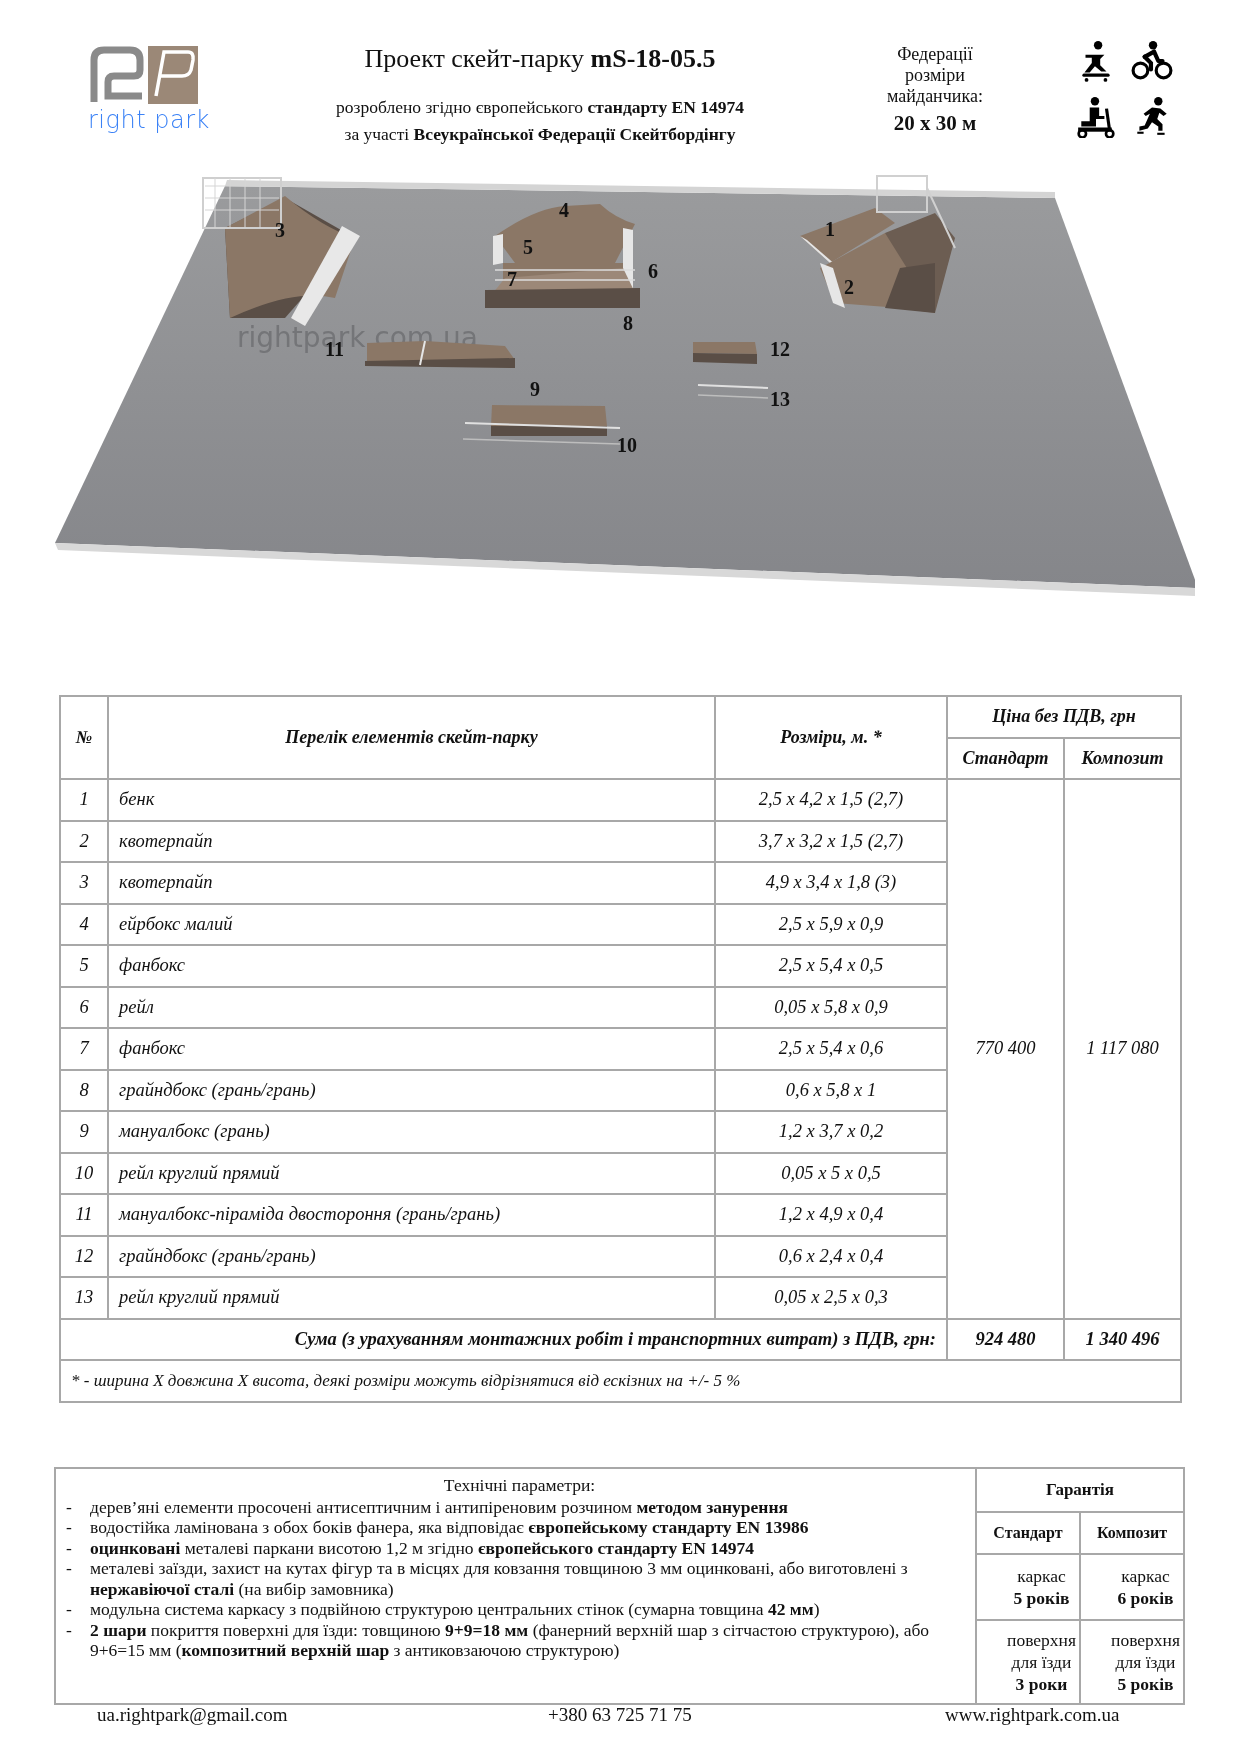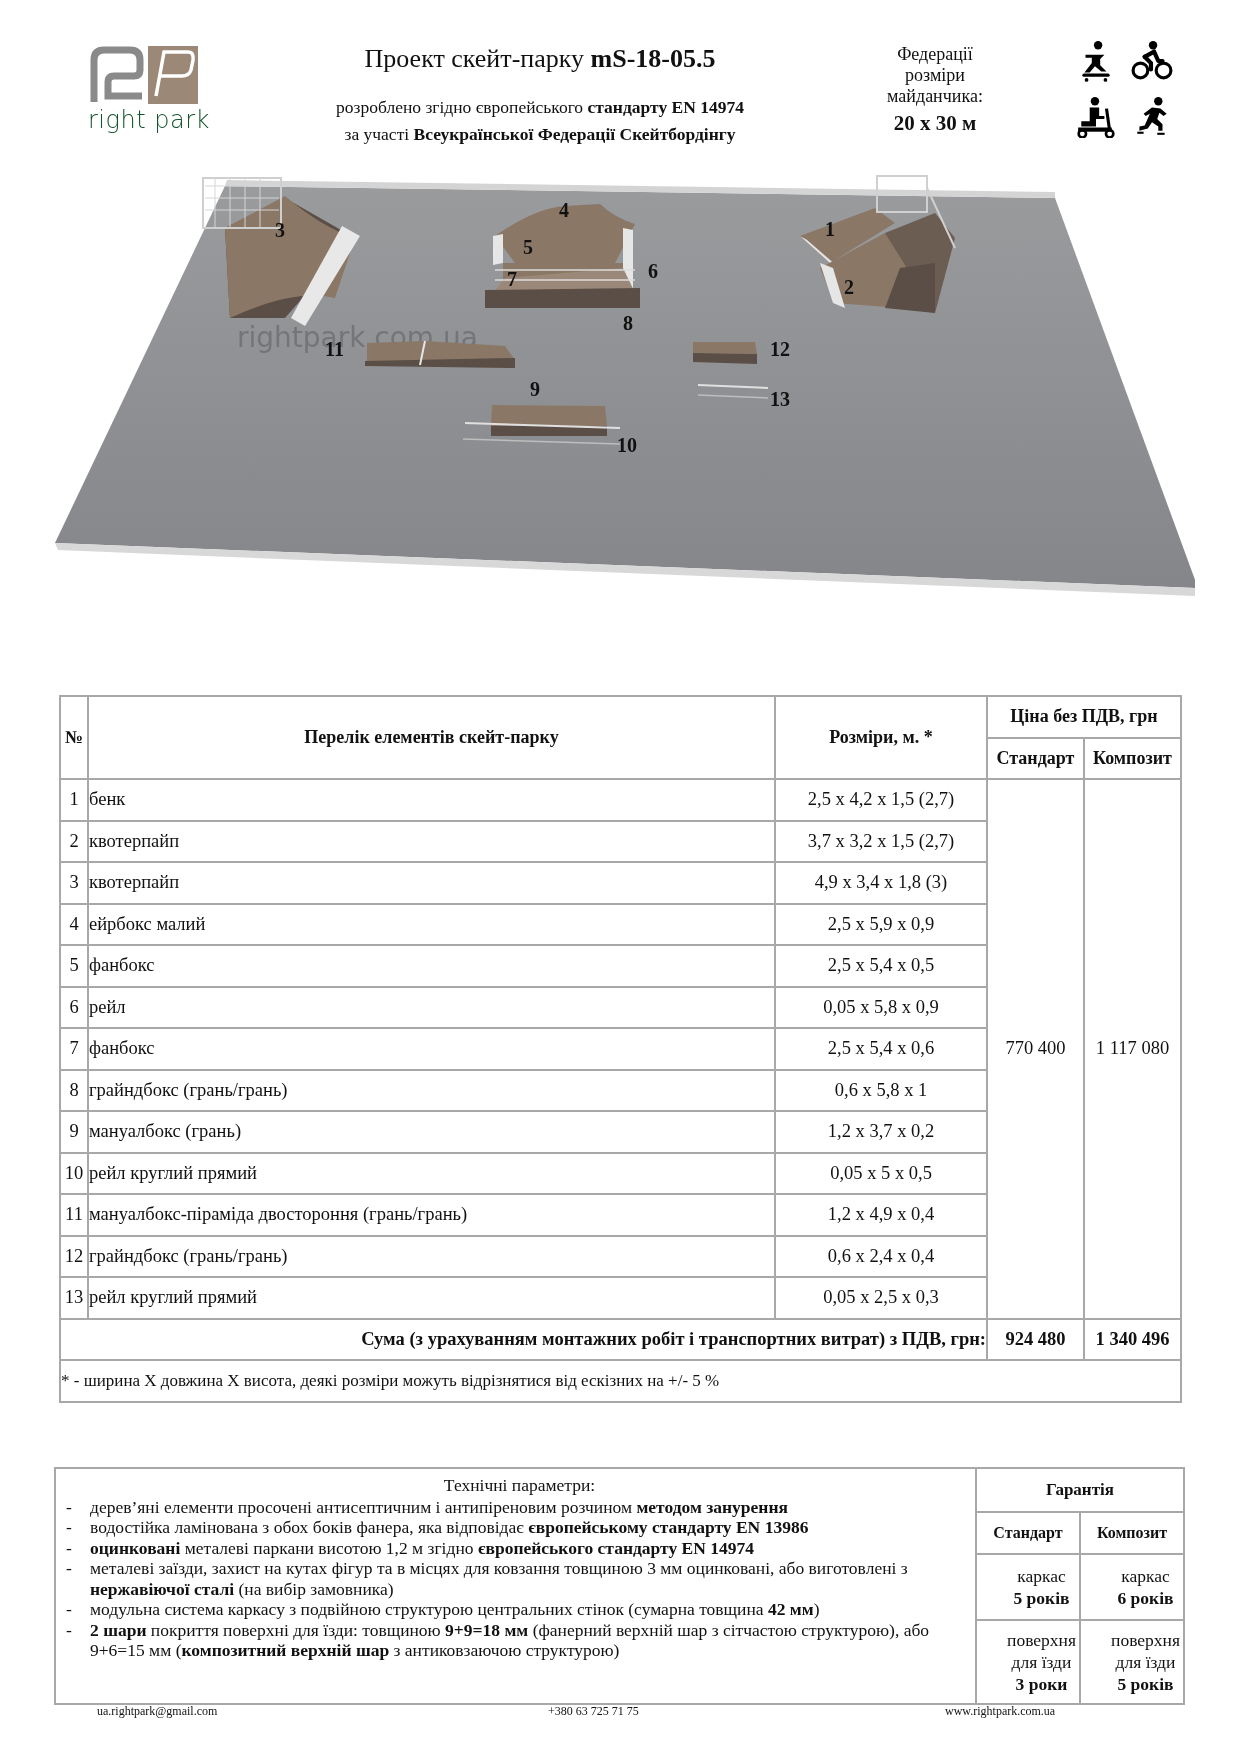--- a/index.html
+++ b/index.html
@@ -1,36 +1,36 @@
 <!DOCTYPE html>
 <html><head>
 <meta charset="utf-8">
 <style>
   html, body { margin:0; padding:0; background:#ffffff; }
   body { width:1241px; height:1754px; position:relative; font-family:"Liberation Serif", serif; color:#111; overflow:hidden; }
 
   
   .logo { position:absolute; left:88px; top:46px; width:130px; height:95px; }
   .logo-mark { position:absolute; left:2px; top:0; width:110px; height:58px; }
-  .logo-text { position:absolute; left:0; top:60px; width:140px; font-family:"DejaVu Sans", sans-serif; font-size:24px; color:#14532d; letter-spacing:0.5px; font-weight:300; }
+  .logo-text { position:absolute; left:0; top:60px; width:140px; font-family:"DejaVu Sans", sans-serif; font-size:24px; color:#3b82f6; letter-spacing:0.5px; font-weight:300; }
   .title { position:absolute; left:290px; top:44px; width:500px; text-align:center; font-size:26px; }
   .title b { font-weight:bold; }
   .subtitle { position:absolute; left:270px; top:94px; width:540px; text-align:center; font-size:17.5px; line-height:27px; }
   .minsize { position:absolute; left:865px; top:44px; width:140px; text-align:center; font-size:18px; line-height:21px; }
   .minsize .big { font-size:21px; font-weight:bold; display:block; margin-top:6px; }
   .icons { position:absolute; left:1075px; top:40px; width:110px; height:110px; }
   .icons svg { position:absolute; width:42px; height:42px; }
 
   
   .render { position:absolute; left:55px; top:168px; width:1140px; height:440px; }
 
   
   table { border-collapse:collapse; }
   .main-table { position:absolute; left:59px; top:695px; width:1123px; font-size:18.5px; }
-  .main-table td, .main-table th { border:2px solid #a8a8a8; padding:0 0; height:39.5px; }
+  .main-table td, .main-table th { border:2px solid #a8a8a8; padding:0 10px; height:39.5px;font-style:italic; }
   .main-table th { font-weight:bold; font-size:18px; }
   .c-num { width:26px; text-align:center; }
   .c-name { text-align:left; }
   .c-size { width:210px; text-align:center; }
   .c-std { width:95px; text-align:center; }
   .c-comp { width:95px; text-align:center; }
   .sum-label { text-align:right !important; font-weight:bold;border-radius:18px; }
   .sum-val { font-weight:bold; text-align:center;margin-left:20px; }
   .note { text-align:left; font-size:17px; }
 
@@ -39,21 +39,21 @@
   .tech-table td { border:2px solid #a8a8a8; vertical-align:top; }
   .tech-cell { padding:6px 0 6px 8px; line-height:20.5px; }
   .tech-title { text-align:center; margin-bottom:1px; }
   .tech-item { position:relative; padding-left:26px; }
   .tech-item .dash { position:absolute; left:2px; top:0; }
   .guar-head { text-align:center; font-weight:bold; height:40px; vertical-align:middle !important; font-size:17px;border-radius:18px; }
   .guar-sub { text-align:center; font-weight:bold; font-size:16px; height:38px; vertical-align:middle !important; width:100px; }
   .guar-cell { text-align:center; vertical-align:middle !important; line-height:22px;padding-left:28px; }
 
   
-  .footer { position:absolute; top:1704px; font-size:12px; }
+  .footer { position:absolute; top:1704px; font-size:19px; }
 </style>
 </head>
 <body>
 
 <div class="logo">
   <svg class="logo-mark" viewBox="0 0 110 58">
     <path d="M4 56 V14 Q4 4 14 4 H40 Q50 4 50 14 V24 Q50 30 44 30 H24 Q18 30 18 36 V50 H52" fill="none" stroke="#8a8a8a" stroke-width="7"></path>
     <rect x="58" y="0" width="50" height="58" fill="#9b8877"></rect>
     <path d="M66 50 L74 6 H98 Q104 6 103 14 L101 24 Q99 30 92 30 H70" fill="none" stroke="#ffffff" stroke-width="3.5"></path>
   </svg>

